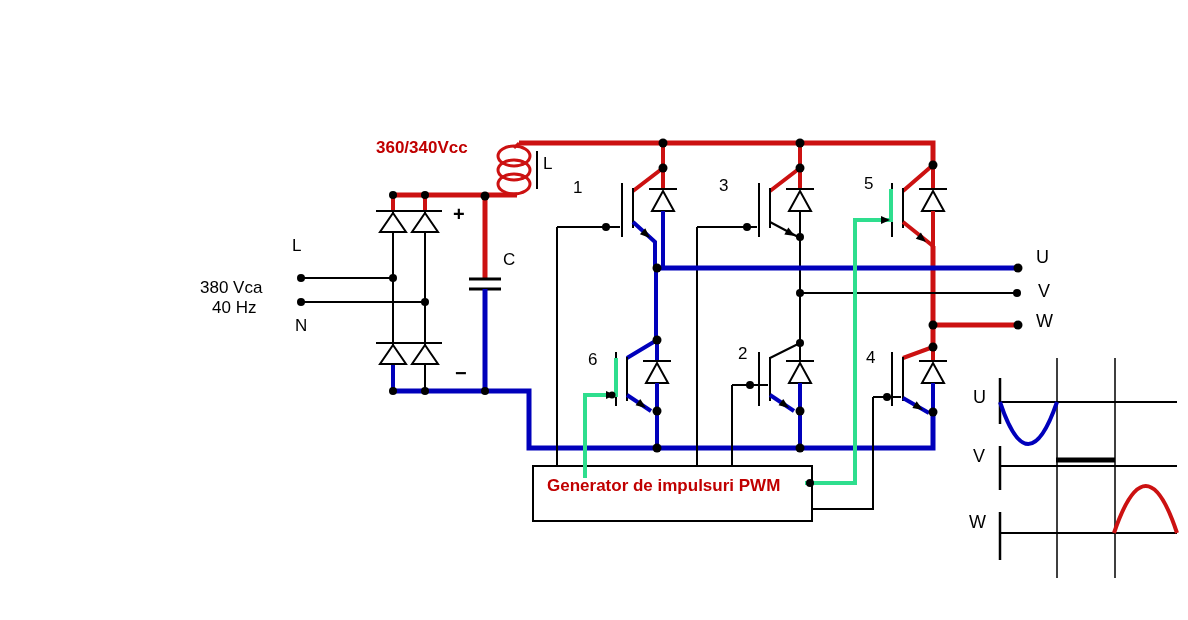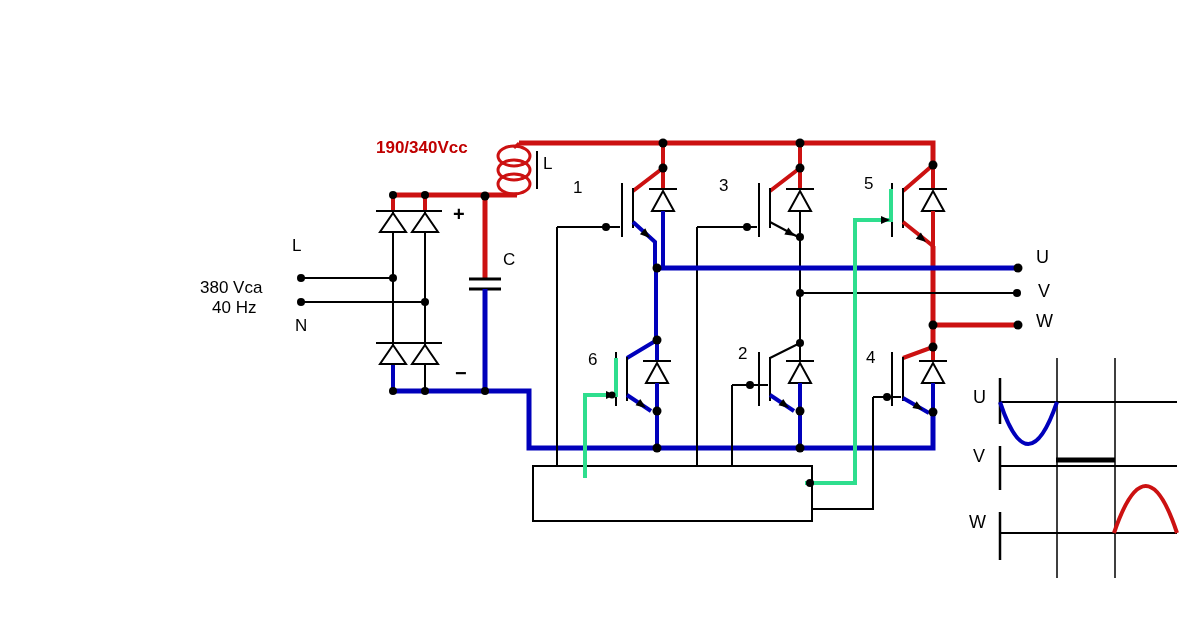--- a/index.html
+++ b/index.html
@@ -215,38 +215,39 @@
         <path class="wave-vbar" d="M1056 460 H1115"></path>
       </g>
       <g>
         <path class="wave-axis" d="M1000 512 V560"></path>
         <path class="wave-base" d="M1000 533 H1177"></path>
         <path class="wave-red" d="M1114 533 Q1146 439 1177 533"></path>
       </g>
     </g>
   </svg>
 
-  <div class="lbl redtxt" style="left:376px;top:139px;">190/340Vcc</div>
+  <div class="lbl redtxt" style="left:376px;top:139px;">360/340Vcc</div>
   <div class="lbl" style="left:200px;top:279px;">380 Vca</div>
   <div class="lbl" style="left:212px;top:299px;">40 Hz</div>
   <div class="lbl" style="left:292px;top:237px;">L</div>
   <div class="lbl" style="left:295px;top:317px;">N</div>
   <div class="lbl big" style="left:453px;top:203px;">+</div>
   <div class="lbl big" style="left:455px;top:362px;">−</div>
   <div class="lbl" style="left:503px;top:251px;">C</div>
   <div class="lbl" style="left:543px;top:155px;">L</div>
 
   <div class="lbl" style="left:573px;top:179px;">1</div>
   <div class="lbl" style="left:719px;top:177px;">3</div>
   <div class="lbl" style="left:864px;top:175px;">5</div>
   <div class="lbl" style="left:588px;top:351px;">6</div>
   <div class="lbl" style="left:738px;top:345px;">2</div>
   <div class="lbl" style="left:866px;top:349px;">4</div>
 
   <div class="lbl out" style="left:1036px;top:248px;">U</div>
   <div class="lbl out" style="left:1038px;top:282px;">V</div>
   <div class="lbl out" style="left:1036px;top:312px;">W</div>
 
+  <div class="lbl redtxt" style="left:547px;top:477px;">Generator de impulsuri PWM</div>
 
   <div class="lbl out" style="left:973px;top:388px;">U</div>
   <div class="lbl out" style="left:973px;top:447px;">V</div>
   <div class="lbl out" style="left:969px;top:513px;">W</div>
 </div>
 
 </body></html>

